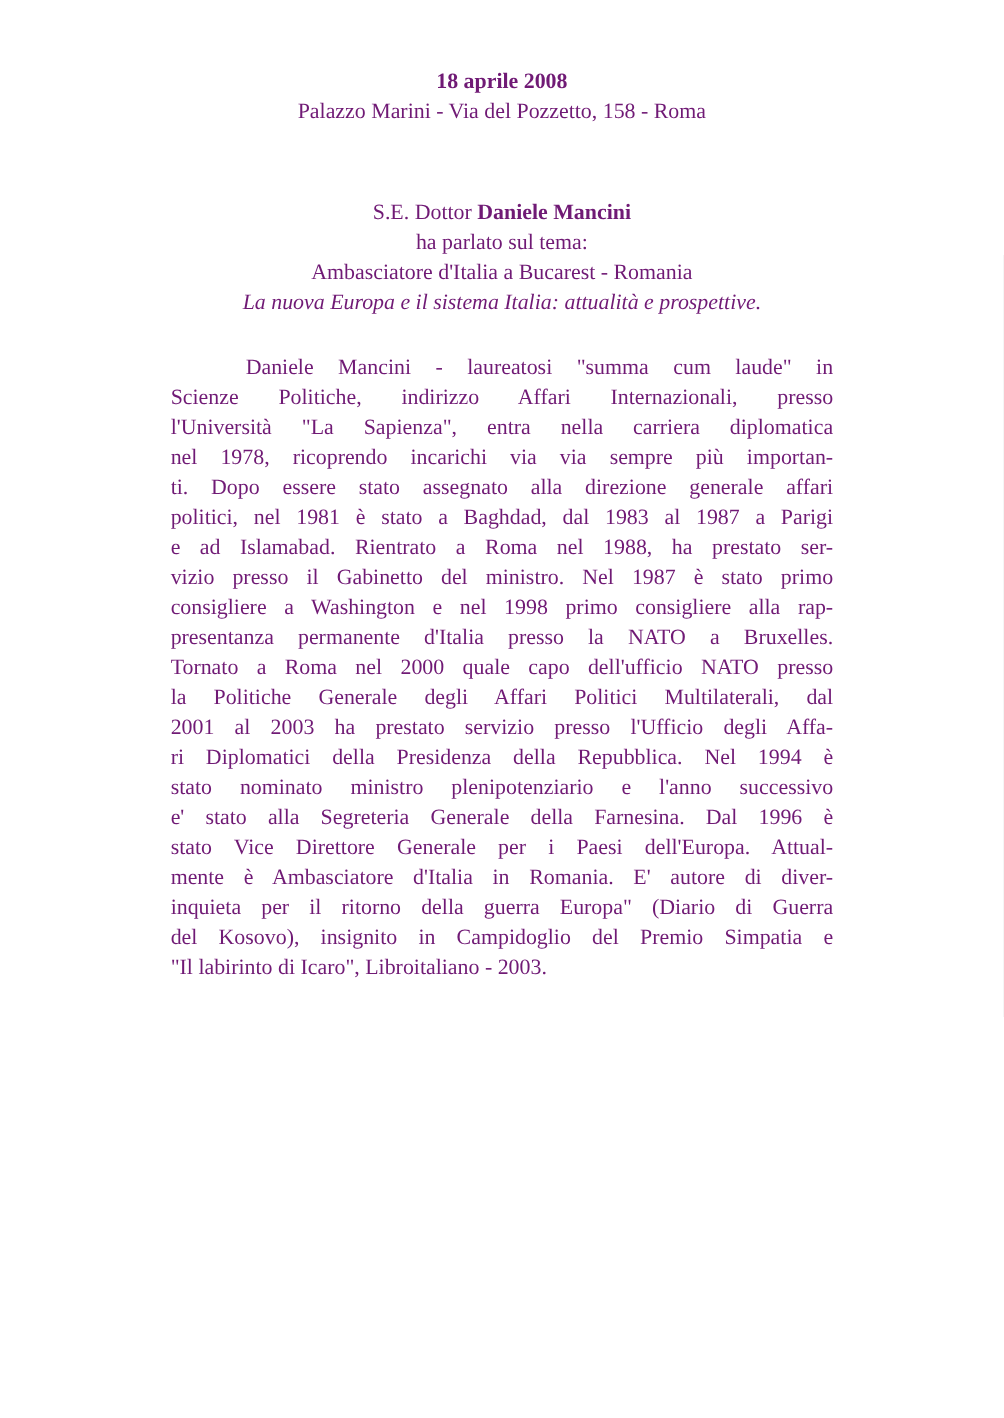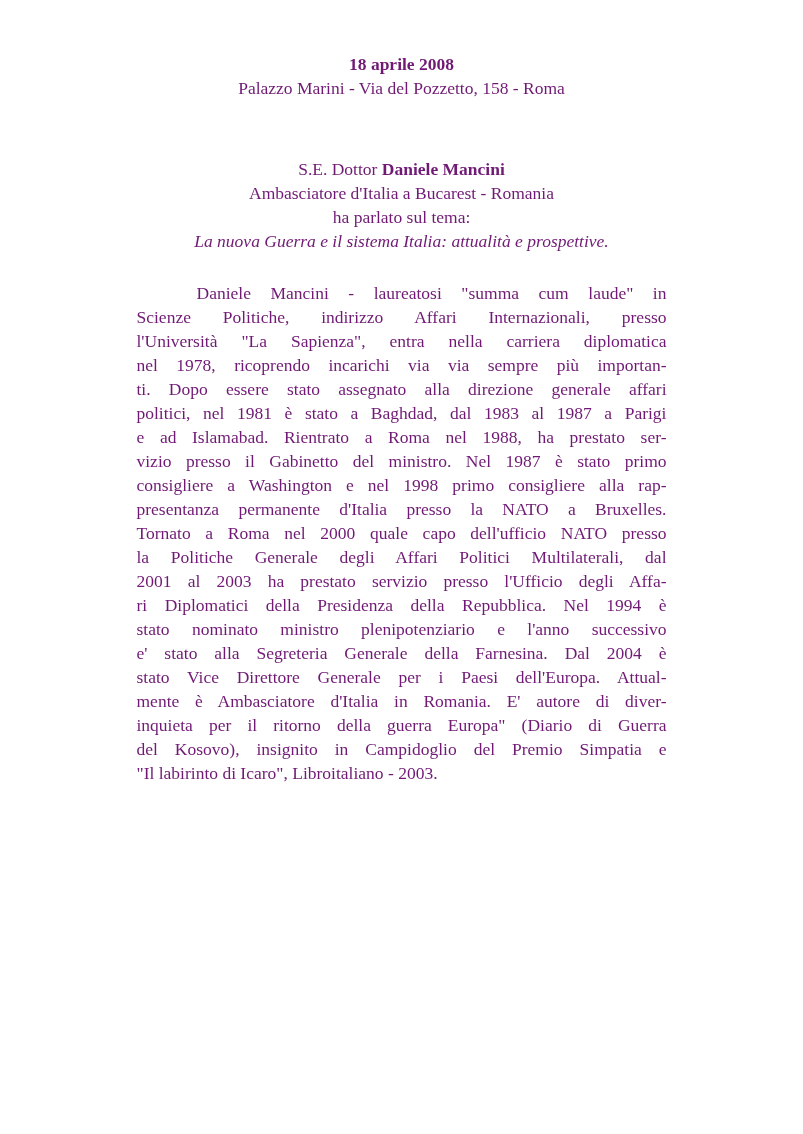--- a/index.html
+++ b/index.html
@@ -45,45 +45,45 @@
   <div class="content">
 
     <div class="center bold">18 aprile 2008</div>
 
     <div class="center">Palazzo Marini - Via del Pozzetto, 158 - Roma</div>
 
     <div class="spacer-a"></div>
 
     <div class="center"><span>S.E. Dottor </span><span class="bold">Daniele Mancini</span></div>
 
+    <div class="center">ha parlato sul tema:</div>
+
     <div class="center">Ambasciatore d'Italia a Bucarest - Romania</div>
 
-    <div class="center">ha parlato sul tema:</div>
-
-    <div class="center italic">La nuova Guerra e il sistema Italia: attualità e prospettive.</div>
+    <div class="center italic">La nuova Europa e il sistema Italia: attualità e prospettive.</div>
 
     <div class="spacer-b"></div>
 
     <div class="bio">
         <div class="bio-line">Daniele Mancini - laureatosi "summa cum laude" in</div>
         <div class="bio-line">Scienze Politiche, indirizzo Affari Internazionali, presso</div>
         <div class="bio-line">l'Università "La Sapienza", entra nella carriera diplomatica</div>
         <div class="bio-line">nel 1978, ricoprendo incarichi via via sempre più importan-</div>
         <div class="bio-line">ti. Dopo essere stato assegnato alla direzione generale affari</div>
         <div class="bio-line">politici, nel 1981 è stato a Baghdad, dal 1983 al 1987 a Parigi</div>
         <div class="bio-line">e ad Islamabad. Rientrato a Roma nel 1988, ha prestato ser-</div>
         <div class="bio-line">vizio presso il Gabinetto del ministro. Nel 1987 è stato primo</div>
         <div class="bio-line">consigliere a Washington e nel 1998 primo consigliere alla rap-</div>
         <div class="bio-line">presentanza permanente d'Italia presso la NATO a Bruxelles.</div>
         <div class="bio-line">Tornato a Roma nel 2000 quale capo dell'ufficio NATO presso</div>
         <div class="bio-line">la Politiche Generale degli Affari Politici Multilaterali, dal</div>
         <div class="bio-line">2001 al 2003 ha prestato servizio presso l'Ufficio degli Affa-</div>
         <div class="bio-line">ri Diplomatici della Presidenza della Repubblica. Nel 1994 è</div>
         <div class="bio-line">stato nominato ministro plenipotenziario e l'anno successivo</div>
-        <div class="bio-line">e' stato alla Segreteria Generale della Farnesina. Dal 2004 è</div>
+        <div class="bio-line">e' stato alla Segreteria Generale della Farnesina. Dal 1996 è</div>
         <div class="bio-line">stato Vice Direttore Generale per i Paesi dell'Europa. Attual-</div>
         <div class="bio-line">mente è Ambasciatore d'Italia in Romania. E' autore di diver-</div>
         <div class="bio-line">inquieta per il ritorno della guerra Europa" (Diario di Guerra</div>
         <div class="bio-line">del Kosovo), insignito in Campidoglio del Premio Simpatia e</div>
         <div class="bio-line">"Il labirinto di Icaro", Libroitaliano - 2003.</div>
       </div>
 
   </div>
 </div>
 

